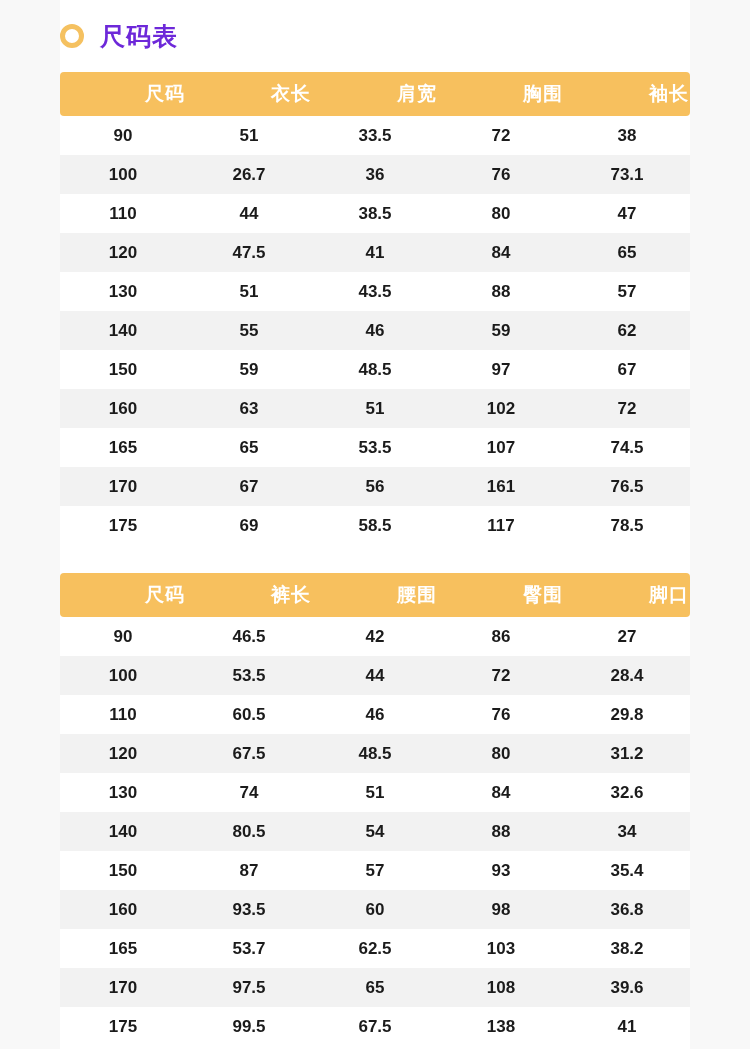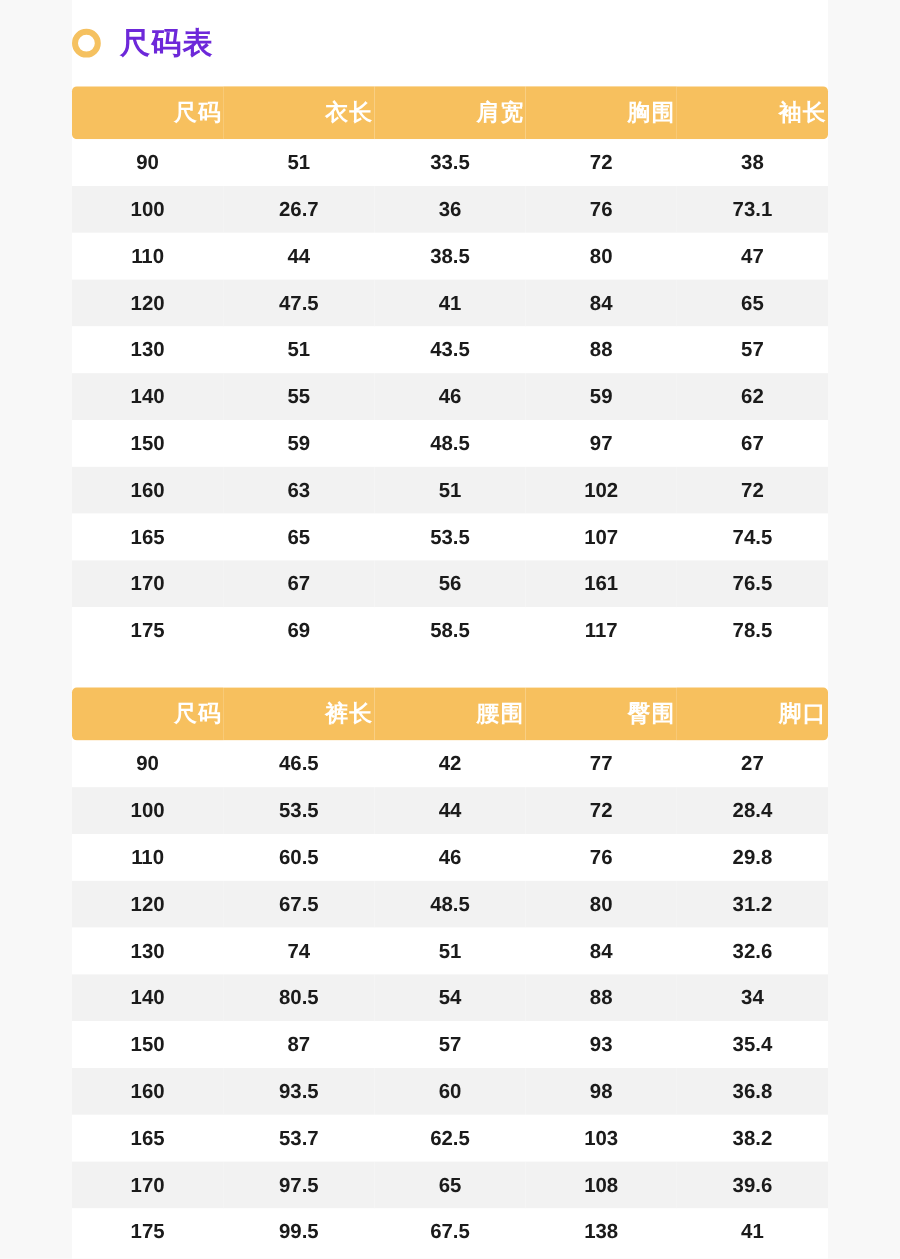--- a/index.html
+++ b/index.html
@@ -211,21 +211,21 @@
               <th>腰围</th>
               <th>臀围</th>
               <th>脚口</th>
             </tr>
         </thead>
         <tbody>
             <tr>
               <td>90</td>
               <td>46.5</td>
               <td>42</td>
-              <td>77</td>
+              <td>86</td>
               <td>27</td>
             </tr>
             <tr>
               <td>100</td>
               <td>53.5</td>
               <td>44</td>
               <td>72</td>
               <td>28.4</td>
             </tr>
             <tr>

